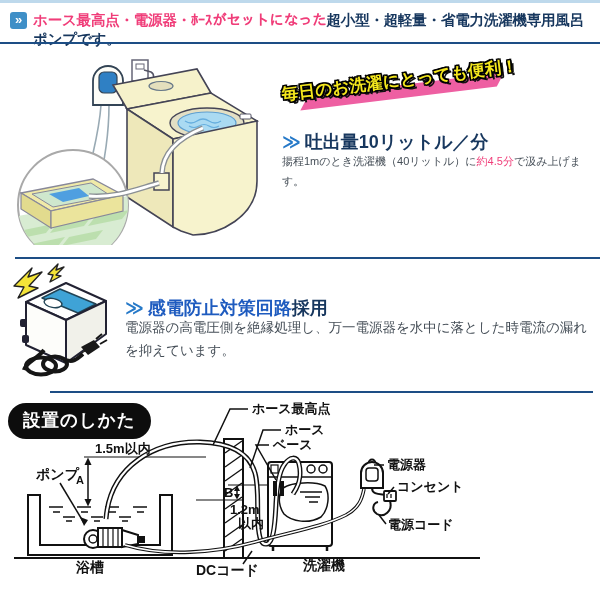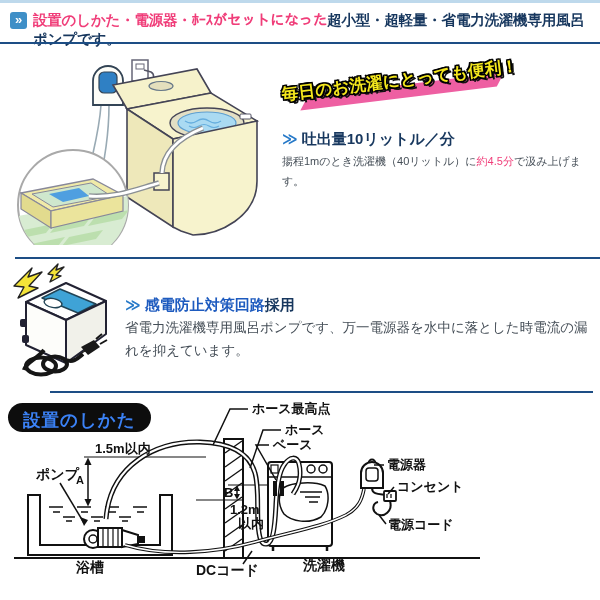--- a/index.html
+++ b/index.html
@@ -20,44 +20,44 @@
   .d3{left:50px;top:391px;width:543px}
   
   .sec1r{left:282px;top:60px;width:316px}
   .banner-wrap{position:absolute;left:0;top:0;width:316px;height:62px}
   .banner-swoosh{position:absolute;left:22px;top:37px;width:198px;height:13px;background:#ee5fa2;
                  transform:rotate(-7deg) skewX(-35deg);transform-origin:0 50%}
   .banner-text{position:absolute;left:0;top:24px;white-space:nowrap;font-size:16.5px;font-weight:900;
                letter-spacing:0.3px;color:#f4e71d;transform:rotate(-7deg);transform-origin:0 50%;
                text-shadow:-1.5px -1.5px 0 #000,1.5px -1.5px 0 #000,-1.5px 1.5px 0 #000,1.5px 1.5px 0 #000,
                            -1.5px 0 0 #000,1.5px 0 0 #000,0 -1.5px 0 #000,0 1.5px 0 #000,3px 3px 0 #111}
-  .hrow{position:absolute;left:0;white-space:nowrap;font-size:15px;font-weight:bold;color:#17375e}
+  .hrow{position:absolute;left:0;white-space:nowrap;font-size:18px;font-weight:bold;color:#17375e}
   .chev{color:#2679c8;margin-right:4px}
   .sec1r .hrow{top:70px}
   .body1{position:absolute;left:0;top:92px;width:316px;font-size:11px;line-height:1.78}
   
   .sec2r{left:125px;top:292px;width:465px}
   .sec2r .hrow{top:4px}
   .bluelink{color:#1e5bbf}
   .body2{position:absolute;left:0;top:24px;width:465px;font-size:13.5px;line-height:1.72}
   
-  .pill{left:8px;top:403px;background:#0d0d0d;color:#3b82f6;font-size:17.5px;font-weight:bold;
-        padding:5px 15px 0;border-radius:22px;letter-spacing:1px}
+  .pill{left:8px;top:403px;background:#0d0d0d;color:#ffffff;font-size:17.5px;font-weight:bold;
+        padding:5px 15px 7px;border-radius:22px;letter-spacing:1px}
   .diagram{left:0;top:395px}
   svg text{font-family:"Liberation Sans","DejaVu Sans",sans-serif;font-weight:bold;fill:#111}
   .t13{font-size:13px}.t14{font-size:14px}.t11{font-size:11px}
 </style>
 </head>
 <body>
 
 <div class="abs topline"></div>
 
 <div class="abs hdr">
   <span class="badge">»</span>
-  <span class="hdr-text"><span class="pink">設置のしかた・電源器・ﾎｰｽがセットになった</span><span class="navy">超小型・超軽量・省電力洗濯機専用風呂ポンプです。</span></span>
+  <span class="hdr-text"><span class="pink">ホース最高点・電源器・ﾎｰｽがセットになった</span><span class="navy">超小型・超軽量・省電力洗濯機専用風呂ポンプです。</span></span>
 </div>
 <div class="abs divider d1"></div>
 
 <svg class="abs" style="left:5px;top:55px" width="270" height="190" viewBox="0 0 270 190">
   <g>
     <rect x="127" y="5" width="16" height="21" fill="#fff" stroke="#667" stroke-width="1.5"></rect>
     <rect x="131" y="9" width="8" height="5" fill="none" stroke="#667" stroke-width="1"></rect>
     <path d="M139,15 l7,2 c4,2 3,8 0,12" fill="none" stroke="#556" stroke-width="1.5"></path>
   </g>
   <g>
@@ -140,21 +140,21 @@
     <ellipse cx="33" cy="104" rx="15" ry="8.5"></ellipse>
     <ellipse cx="47" cy="102" rx="12" ry="7.5"></ellipse>
     <path d="M58,98 C66,101 70,96 75,92"></path>
     <polygon points="73,85 86,78 92,85 80,93" fill="#191919" stroke="none"></polygon>
     <path d="M88,77 l6,-5 M92,82 l7,-4" stroke-width="2"></path>
   </g>
 </svg>
 
 <div class="abs sec2r">
   <div class="hrow"><span class="chev">≫</span><span class="bluelink">感電防止対策回路</span><span>採用</span></div>
-  <p class="body2">省電力洗濯機専用風呂ポンプです、万一電源器を水中に落とした時電流の漏れを抑えています。</p>
+  <p class="body2">電源器の高電圧側を絶縁処理し、万一電源器を水中に落とした時電流の漏れを抑えています。</p>
 </div>
 
 <div class="abs divider d3"></div>
 
 <div class="abs pill">設置のしかた</div>
 
 <svg class="abs diagram" width="600" height="205" viewBox="0 0 600 205">
 
   <path d="M14,163 H480" stroke="#111" stroke-width="2"></path>
 

